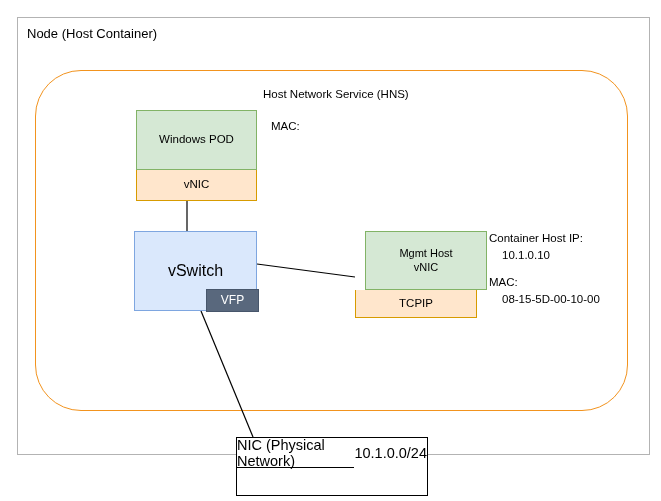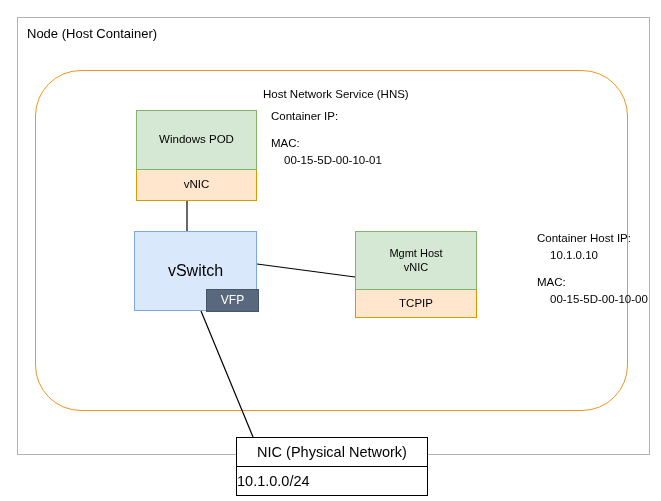--- a/index.html
+++ b/index.html
@@ -103,37 +103,36 @@
     left: 134px; top: 231px; width: 123px; height: 80px;
     font-size: 16px;
   }
   #vfp-box {
     left: 206px; top: 289px; width: 53px; height: 23px;
     font-size: 12px;
   }
 
   
   #mgmt-box {
-    left: 355px; top: 231px; width: 122px; height: 59px;
+    left: 365px; top: 231px; width: 122px; height: 59px;
     font-size: 11px;
   }
   #tcpip-box {
     left: 355px; top: 290px; width: 122px; height: 28px;
     font-size: 11.5px;
     border-top: none;
   }
 
   
   #nic-box {
     left: 236px; top: 437px; width: 192px; height: 59px;
     background: #ffffff;
     border: 1px solid #000000;
     box-sizing: border-box;
     display: flex;
-    flex-direction: column;
   }
   #nic-title-row {
     height: 29px;
     border-bottom: 1px solid #000000;
     display: flex;
     align-items: center;
     justify-content: center;
     font-size: 14.5px;
   }
   #nic-subnet-row {
@@ -147,21 +146,21 @@
   .annot {
     font-size: 11.5px;
     line-height: 17px;
     white-space: nowrap;
   }
   .annot .val { padding-left: 13px; display: block; }
   .annot .key { display: block; }
   .annot .gap { display: block; height: 10px; }
 
   #pod-annot { left: 271px; top: 108px; }
-  #mgmt-annot { left: 489px; top: 230px; margin-left: 48px; }
+  #mgmt-annot { left: 489px; top: 230px; }
 
   
   svg#links {
     left: 0; top: 0; width: 661px; height: 501px;
     pointer-events: none;
   }
   svg#links line { stroke: #000000; stroke-width: 1.2; }
 </style>
 </head>
 <body>
@@ -184,24 +183,22 @@
 
   <div class="abs box green" id="pod-box">
     <span>Windows POD</span>
   </div>
 
   <div class="abs box orange" id="pod-vnic-box">
     <span>vNIC</span>
   </div>
 
   <div class="abs annot" id="pod-annot">
-    <span class="key">Container IP:</span>
     <span class="gap"></span>
     <span class="key">MAC:</span>
-    <span class="val">00-15-5D-00-10-01</span>
   </div>
 
   <div class="abs box blue" id="vswitch-box">
     <span>vSwitch</span>
   </div>
 
   <div class="abs box slate" id="vfp-box">
     <span>VFP</span>
   </div>
 
@@ -211,21 +208,21 @@
 
   <div class="abs box orange" id="tcpip-box">
     <span>TCPIP</span>
   </div>
 
   <div class="abs annot" id="mgmt-annot">
     <span class="key">Container Host IP:</span>
     <span class="val">10.1.0.10</span>
     <span class="gap"></span>
     <span class="key">MAC:</span>
-    <span class="val">00-15-5D-00-10-00</span>
+    <span class="val">08-15-5D-00-10-00</span>
   </div>
 
   <div class="abs" id="nic-box">
     <div id="nic-title-row">
       <span>NIC (Physical Network)</span>
     </div>
     <div id="nic-subnet-row">
       <span>10.1.0.0/24</span>
     </div>
   </div>

